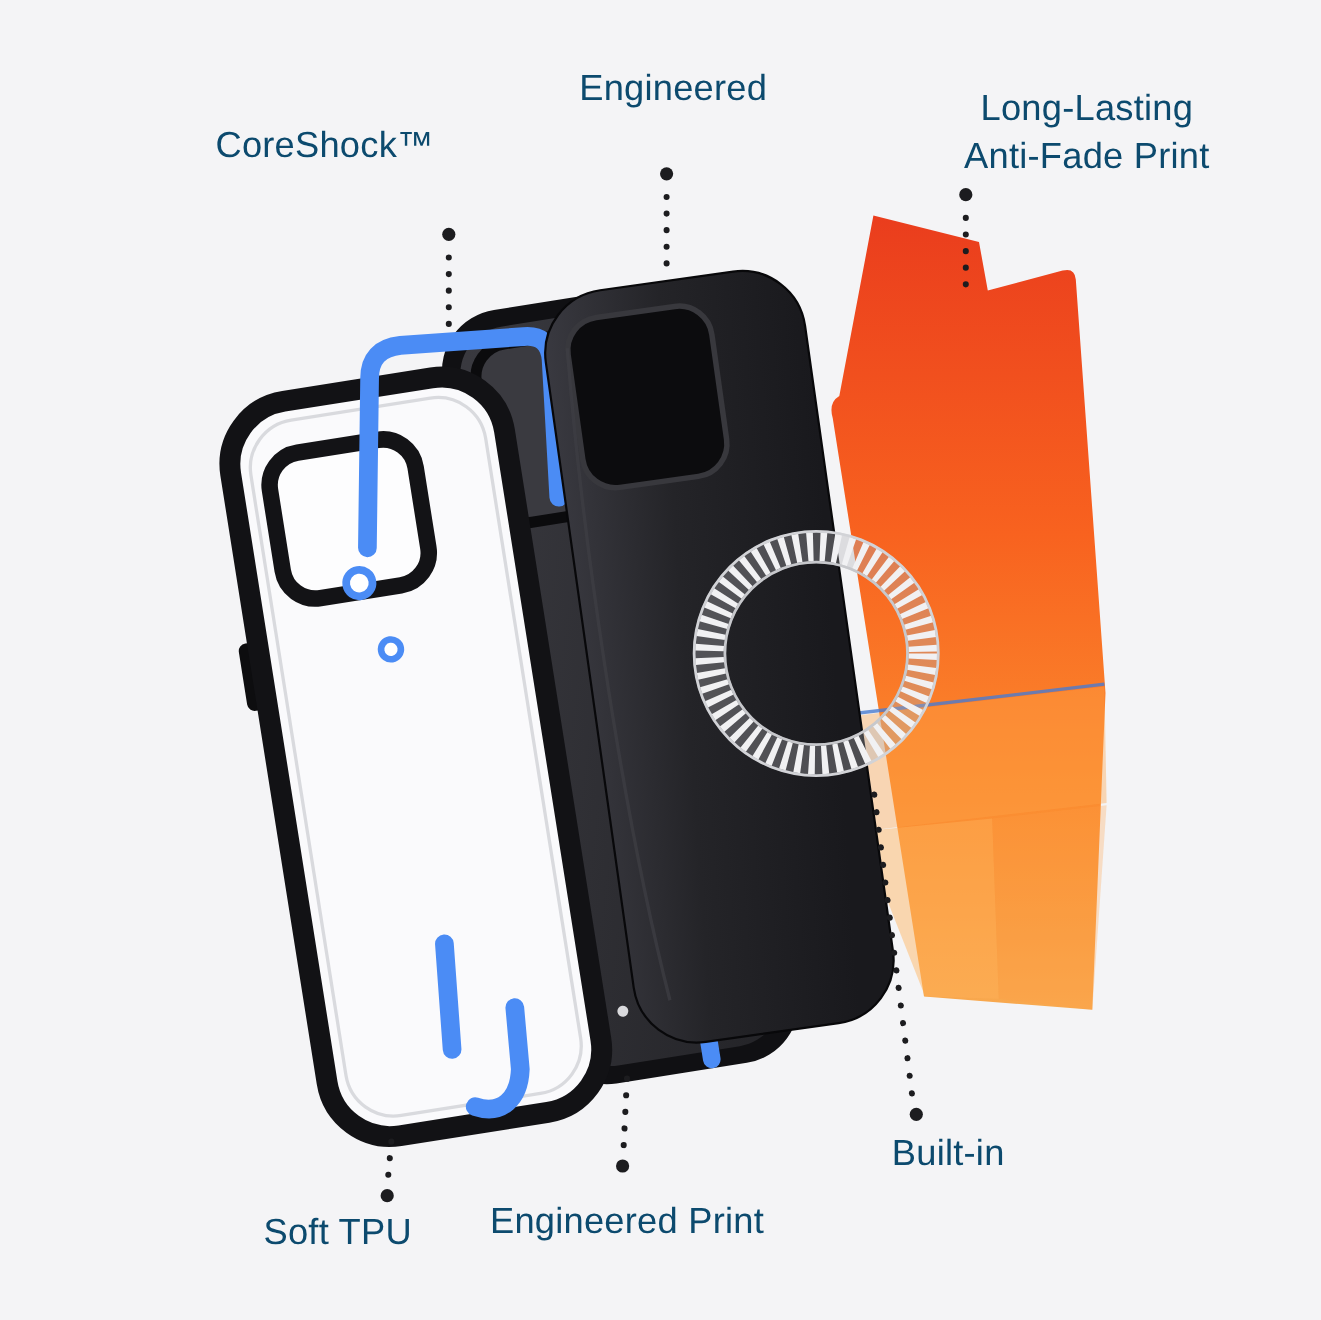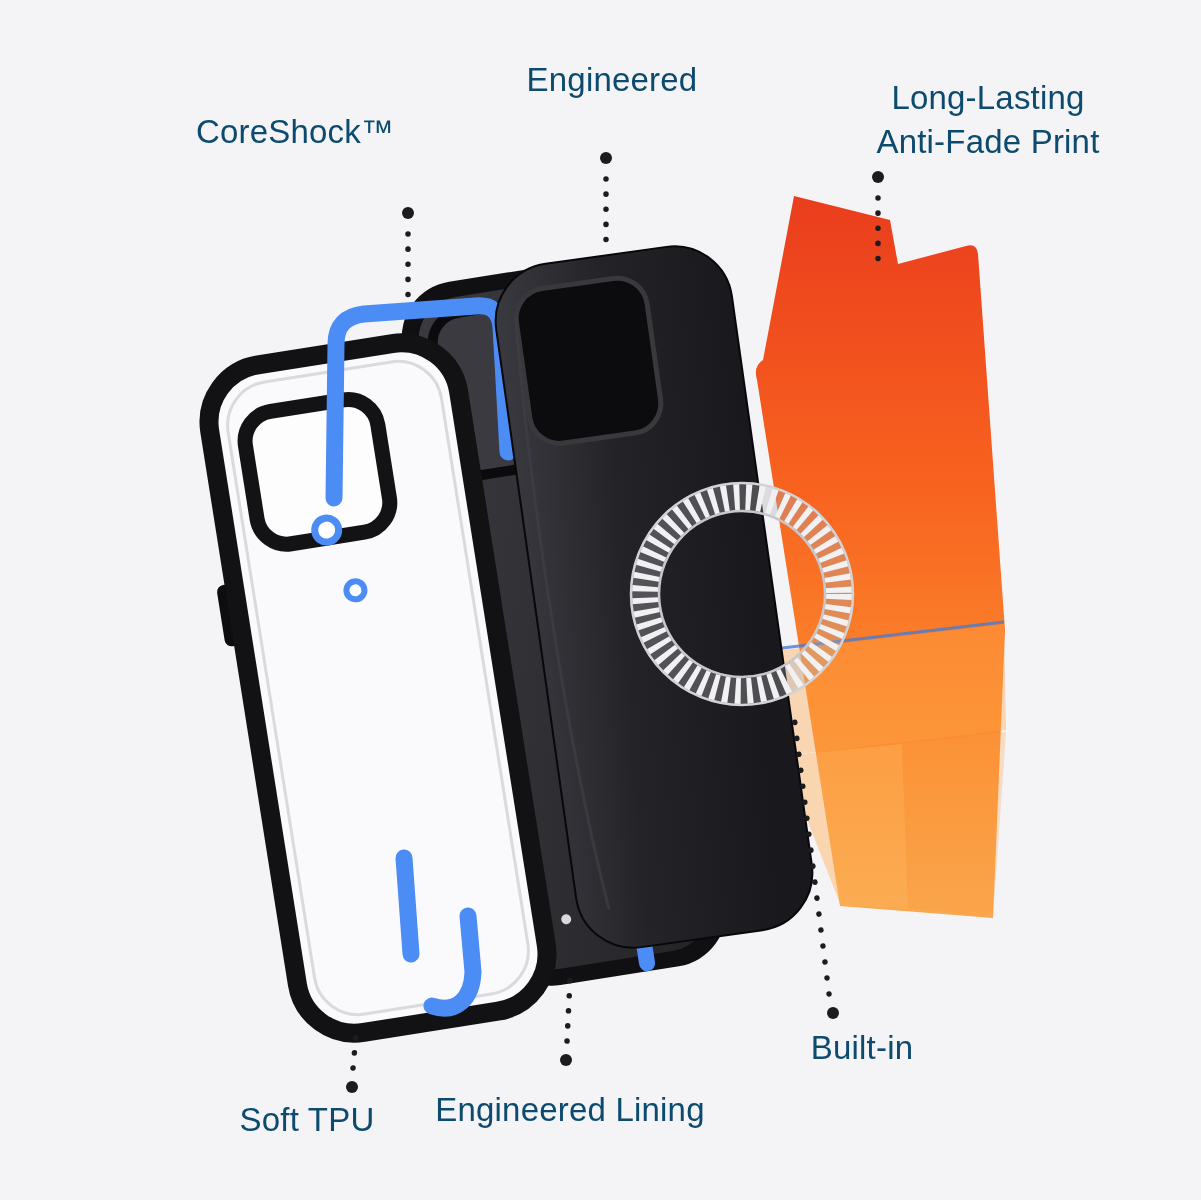--- a/index.html
+++ b/index.html
@@ -134,20 +134,20 @@
   <div class="label" style="left:167px; top:1098px; width:280px;">
     <span>Soft </span><span class="b">TPU</span>
   </div>
 
   <div class="label" style="left:808px; top:76px; width:360px;">
     <div>Long-Lasting</div>
     <div><span class="b">Anti-Fade Print</span></div>
   </div>
 
   <div class="label" style="left:390px; top:1088px; width:360px;">
-    <span class="b">Engineered</span><span> Lining</span>
+    <span class="b">Engineered</span><span> Print</span>
   </div>
 
   <div class="label" style="left:712px; top:1026px; width:300px;">
     <div>Built-in</div>
   </div>
 
 </div>
 
 </body></html>

